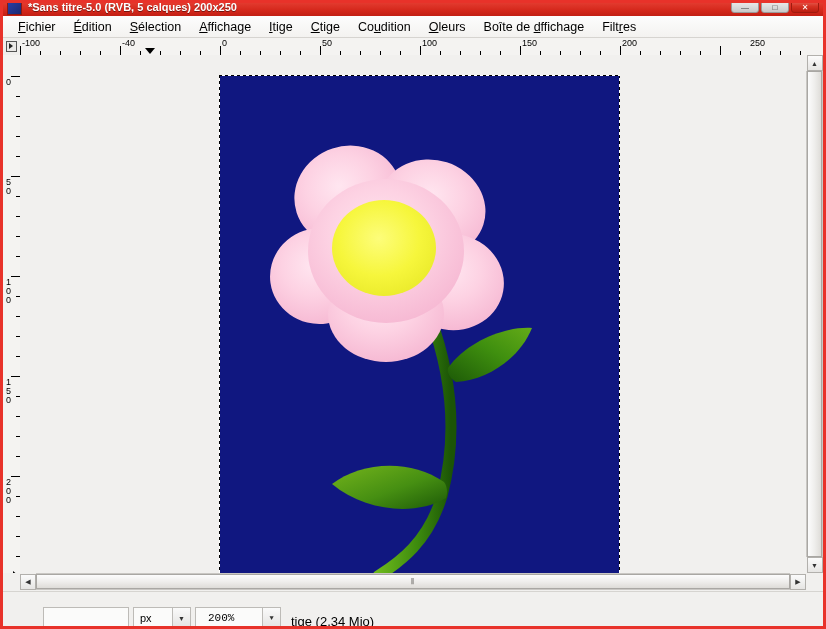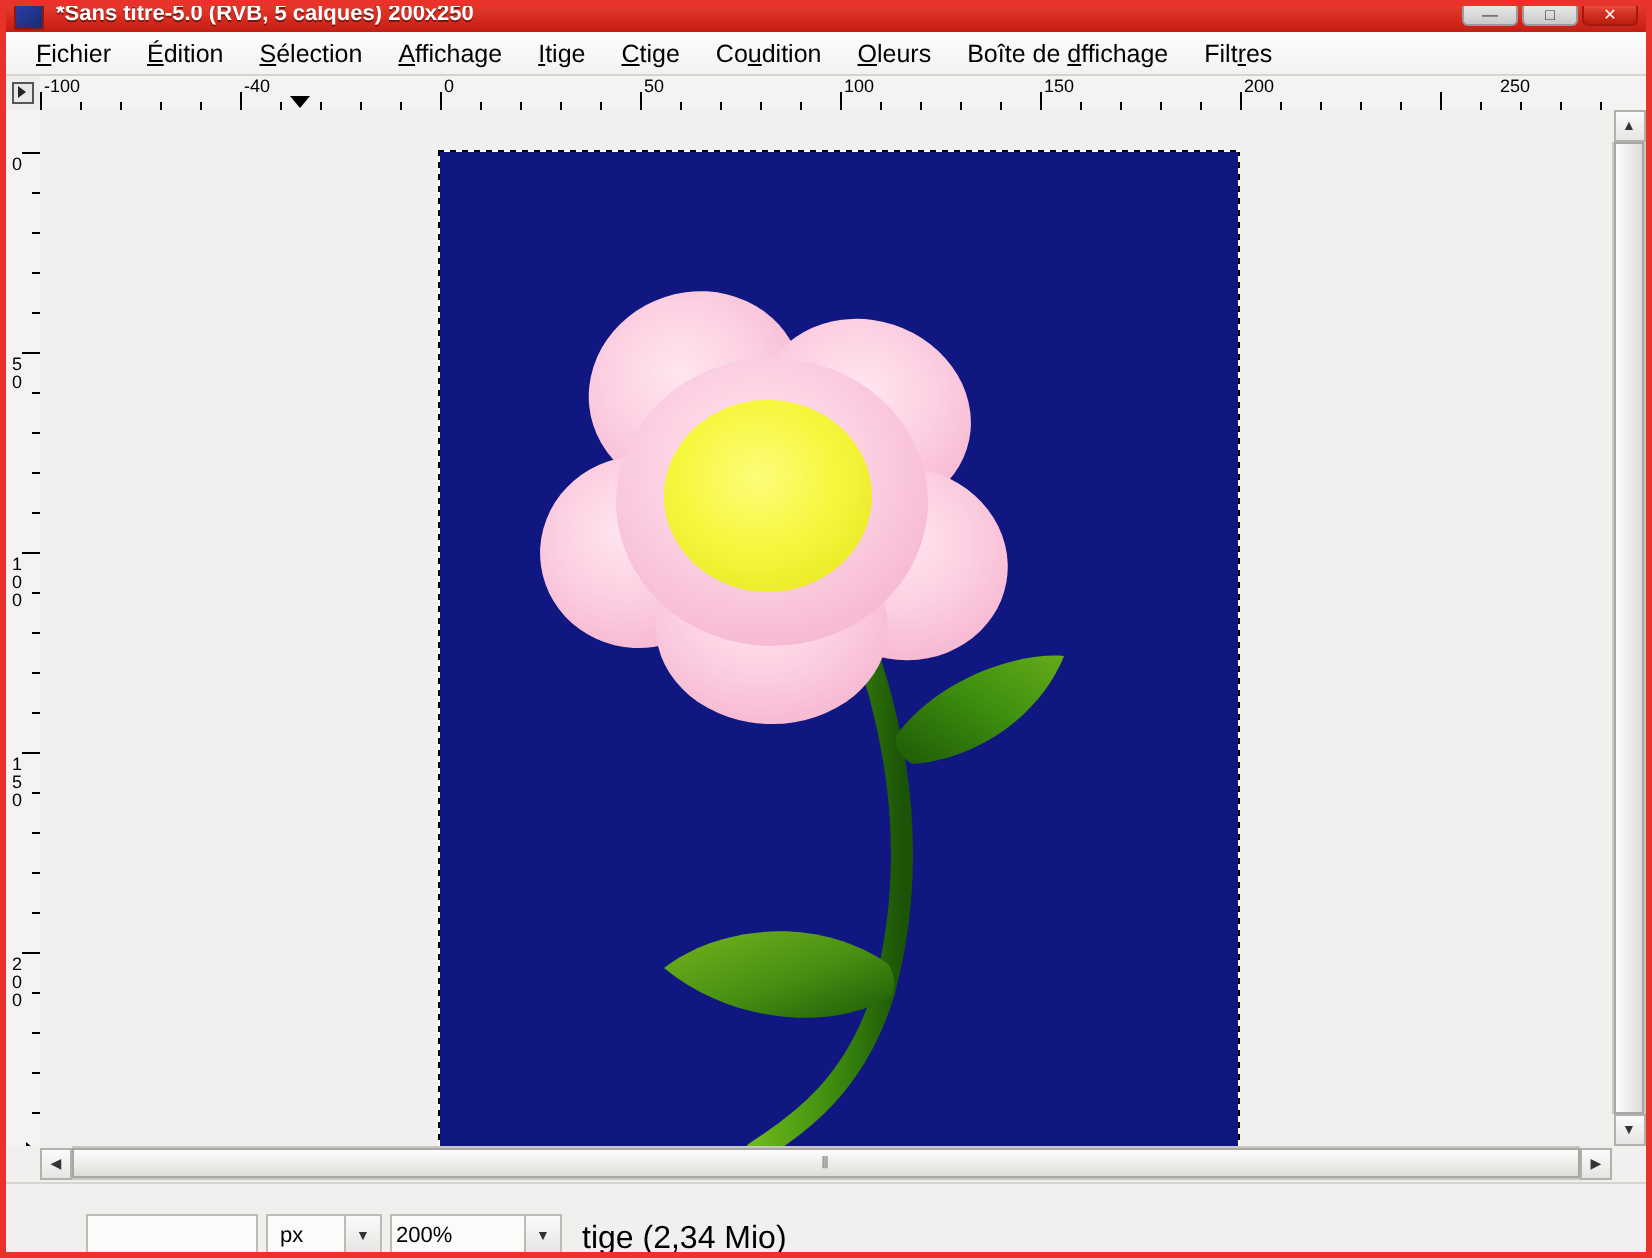--- a/index.html
+++ b/index.html
@@ -309,34 +309,34 @@
     margin-right: 4px;
     box-sizing: border-box;
   }
   .status-pos {
     width: 86px;
     justify-content: flex-end;
     padding-right: 4px;
     font-size: 11px;
   }
   .unit-box { width: 58px; padding-left: 6px; font-size: 11px; }
-  .zoom-box { width: 86px; padding-left: 2px; font-size: 11px; }
+  .zoom-box { width: 86px; padding-left: 12px; font-size: 11px; font-family: Liberation Mono, monospace; }
   .combo-arrow {
     margin-left: auto;
     width: 17px; height: 20px;
     background: linear-gradient(to bottom, #fafafa, #e4e3e1);
     border-left: 1px solid #bdbbb7;
     display: flex;
     align-items: center;
     justify-content: center;
     font-size: 7px;
     color: #333;
   }
   .status-text {
-    font-size: 16px;
+    font-size: 13px;
     padding-left: 6px;
     white-space: nowrap;
     color: #000;
   }
 </style>
 </head>
 <body>
 
 <div id="app">
 

